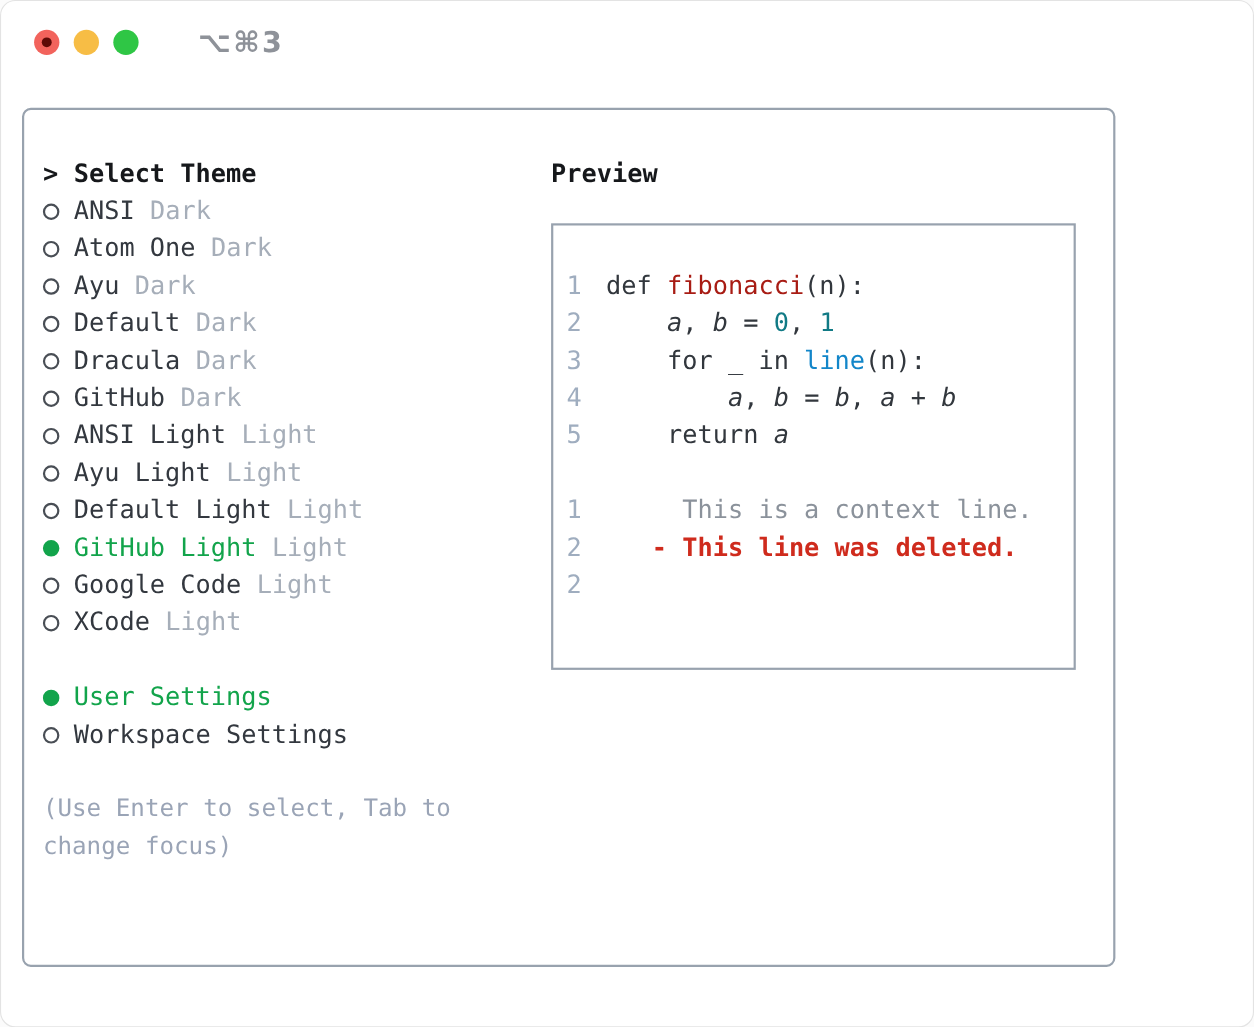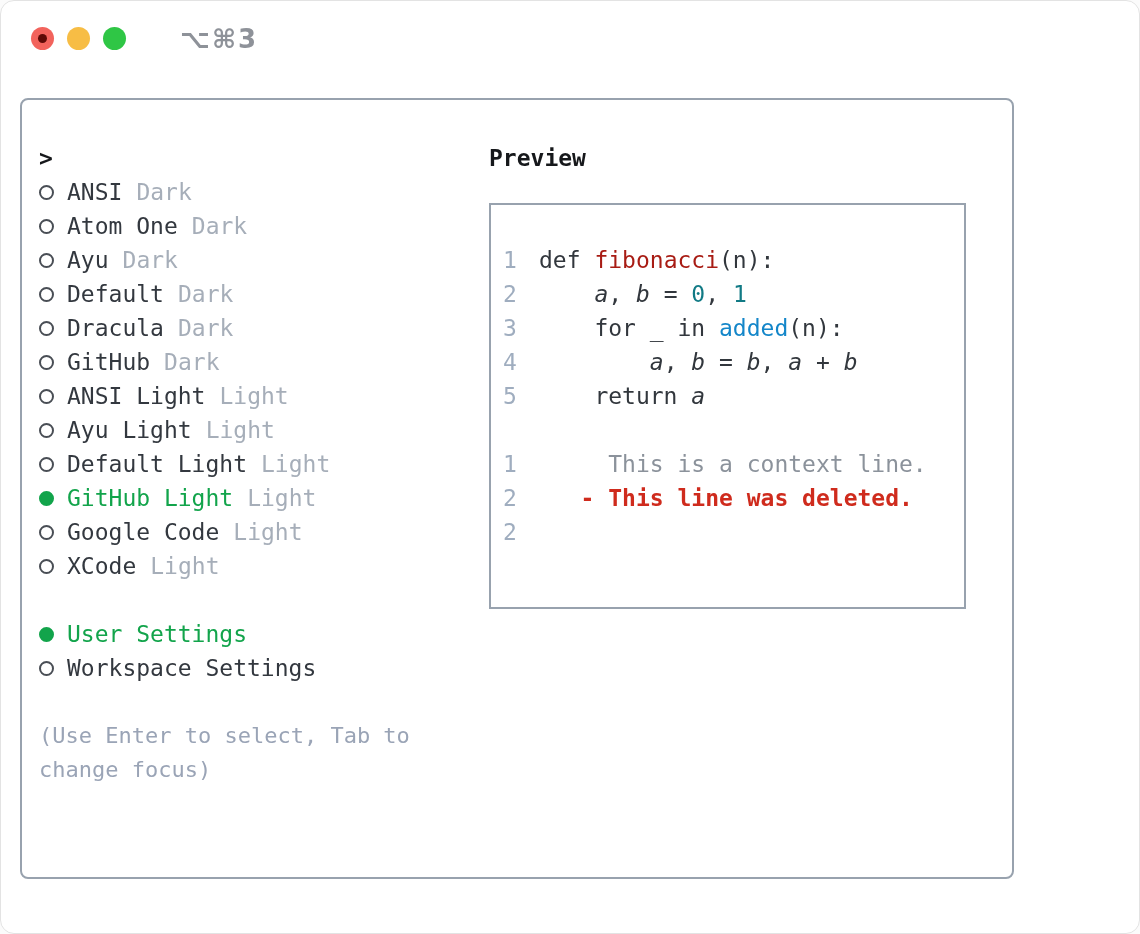--- a/index.html
+++ b/index.html
@@ -23,21 +23,21 @@
   .tl.red{background:var(--traffic-red);}
   .tl.red .dot{width:9px;height:9px;border-radius:50%;background:#5e0a06;}
   .tl.yellow{background:var(--traffic-yellow);}
   .tl.green{background:var(--traffic-green);}
   .win-title{font-family:"DejaVu Sans",sans-serif;font-weight:bold;font-size:26px;
     color:#8e9299;margin-left:41px;letter-spacing:2px;}
   
   .panel{position:absolute;left:19px;top:97px;width:994px;height:781px;
     background:#fff;border:2px solid var(--border-gray);border-radius:8px;}
   .left-col{position:absolute;left:17px;top:41px;}
-  .right-col{position:absolute;left:467px;top:41px;}
+  .right-col{position:absolute;left:479px;top:41px;}
   .row{height:34px;display:flex;align-items:center;font-size:23px;color:var(--text-dark);}
   .row.blank{height:34px;}
   .header-row{font-weight:bold;color:var(--heading-black);}
   .prompt{display:inline-block;width:28px;font-weight:bold;color:var(--heading-black);}
   .iconcell{display:inline-flex;width:28px;align-items:center;}
   .radio{width:15px;height:15px;border-radius:50%;border:2px solid #494e55;background:transparent;}
   .item{cursor:pointer;}
   .item .name{color:var(--text-dark);white-space:pre;}
   .item .tag{color:var(--tag-gray);margin-left:14px;white-space:pre;}
   .item.sel .radio{background:var(--selected-green);border-color:var(--selected-green);}
@@ -68,20 +68,21 @@
       </span>
     <span class="tl yellow"></span>
     <span class="tl green"></span>
     <span class="win-title">⌥⌘3</span>
   </div>
 
   <div class="panel">
     <div class="left-col">
       <div class="row header-row">
         <span class="prompt">&gt;</span>
+          <span>Select Theme</span>
       </div>
       <div id="theme-list">
           <div class="row item">
             <span class="iconcell">
               <span class="radio"></span>
             </span>
             <span class="name">ANSI</span>
             <span class="tag">Dark</span>
           </div>
           <div class="row item">
@@ -181,21 +182,21 @@
       <div class="hint">(Use Enter to select, Tab to change focus)</div>
     </div>
 
     <div class="right-col">
       <div class="row header-row">
         <span>Preview</span>
       </div>
       <div class="preview-box" id="preview-box">
           <div class="pline"><span class="lnum">1</span><span class="tok plain">def </span><span class="tok function">fibonacci</span><span class="tok plain">(n):</span></div>
           <div class="pline"><span class="lnum">2</span><span class="tok plain">    </span><span class="tok variable">a</span><span class="tok plain">, </span><span class="tok variable">b</span><span class="tok plain"> = </span><span class="tok number">0</span><span class="tok plain">, </span><span class="tok number">1</span></div>
-          <div class="pline"><span class="lnum">3</span><span class="tok plain">    for _ in </span><span class="tok builtin">added</span><span class="tok plain">(n):</span></div>
+          <div class="pline"><span class="lnum">3</span><span class="tok plain">    for _ in </span><span class="tok builtin">line</span><span class="tok plain">(n):</span></div>
           <div class="pline"><span class="lnum">4</span><span class="tok plain">        </span><span class="tok variable">a</span><span class="tok plain">, </span><span class="tok variable">b</span><span class="tok plain"> = </span><span class="tok variable">b</span><span class="tok plain">, </span><span class="tok variable">a</span><span class="tok plain"> + </span><span class="tok variable">b</span></div>
           <div class="pline"><span class="lnum">5</span><span class="tok plain">    return </span><span class="tok variable">a</span></div>
           <div class="pline"><span class="lnum"></span></div>
           <div class="pline"><span class="lnum">1</span><span class="tok context">     This is a context line.</span></div>
           <div class="pline"><span class="lnum">2</span><span class="tok deleted">   - This line was deleted.</span></div>
           <div class="pline"><span class="lnum">2</span></div>
         </div>
     </div>
   </div>
 </div>

